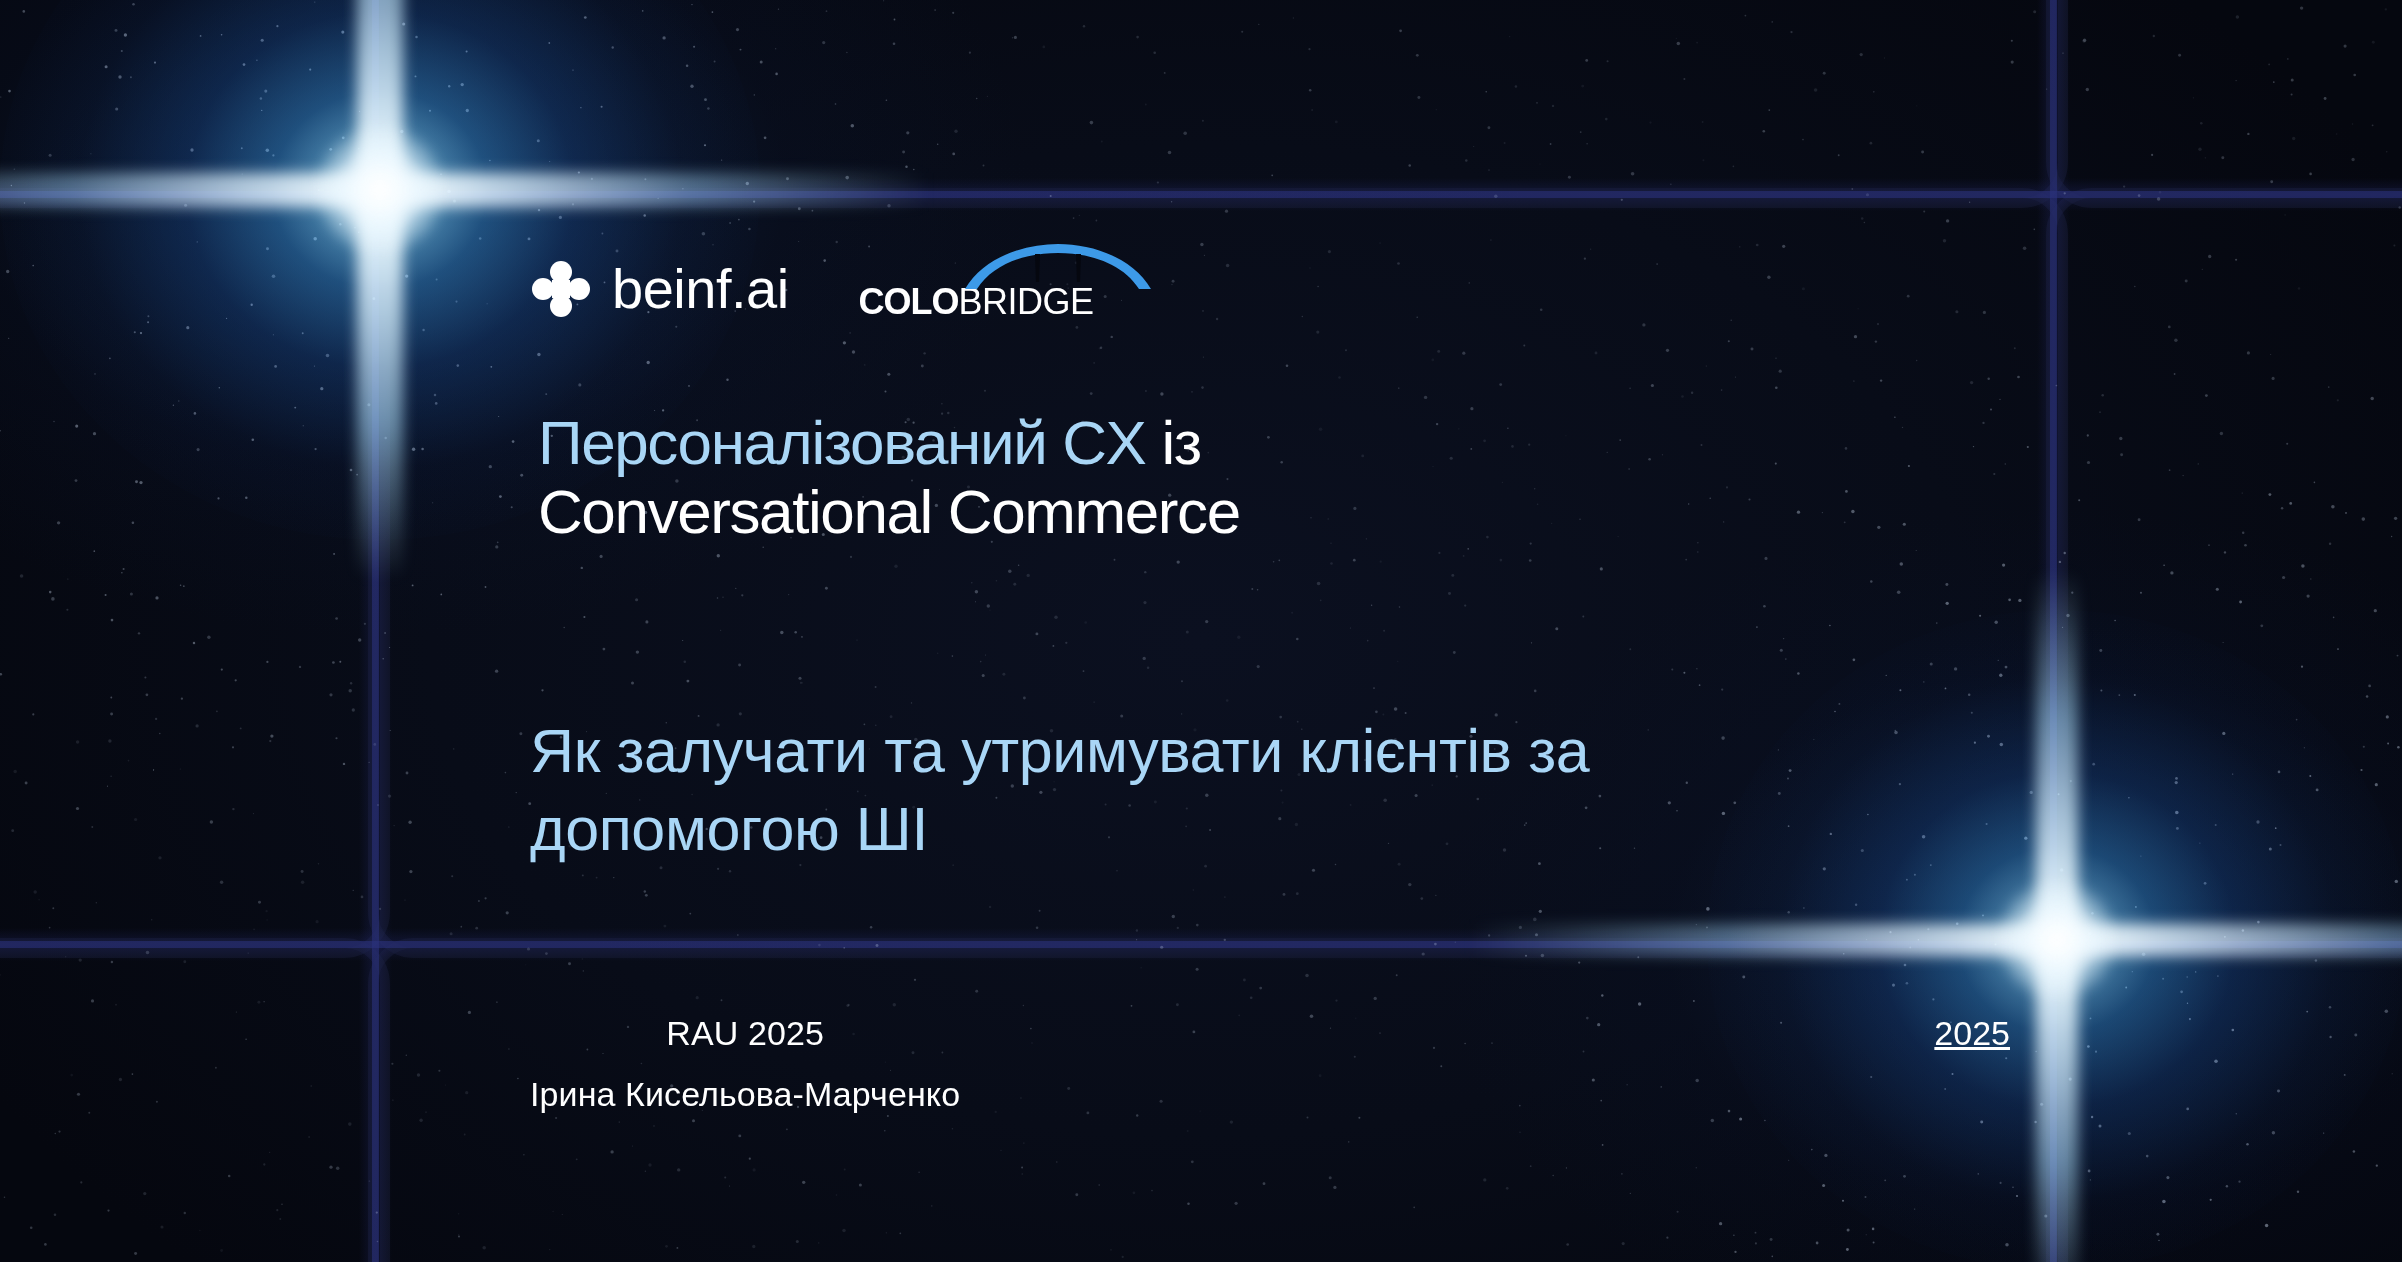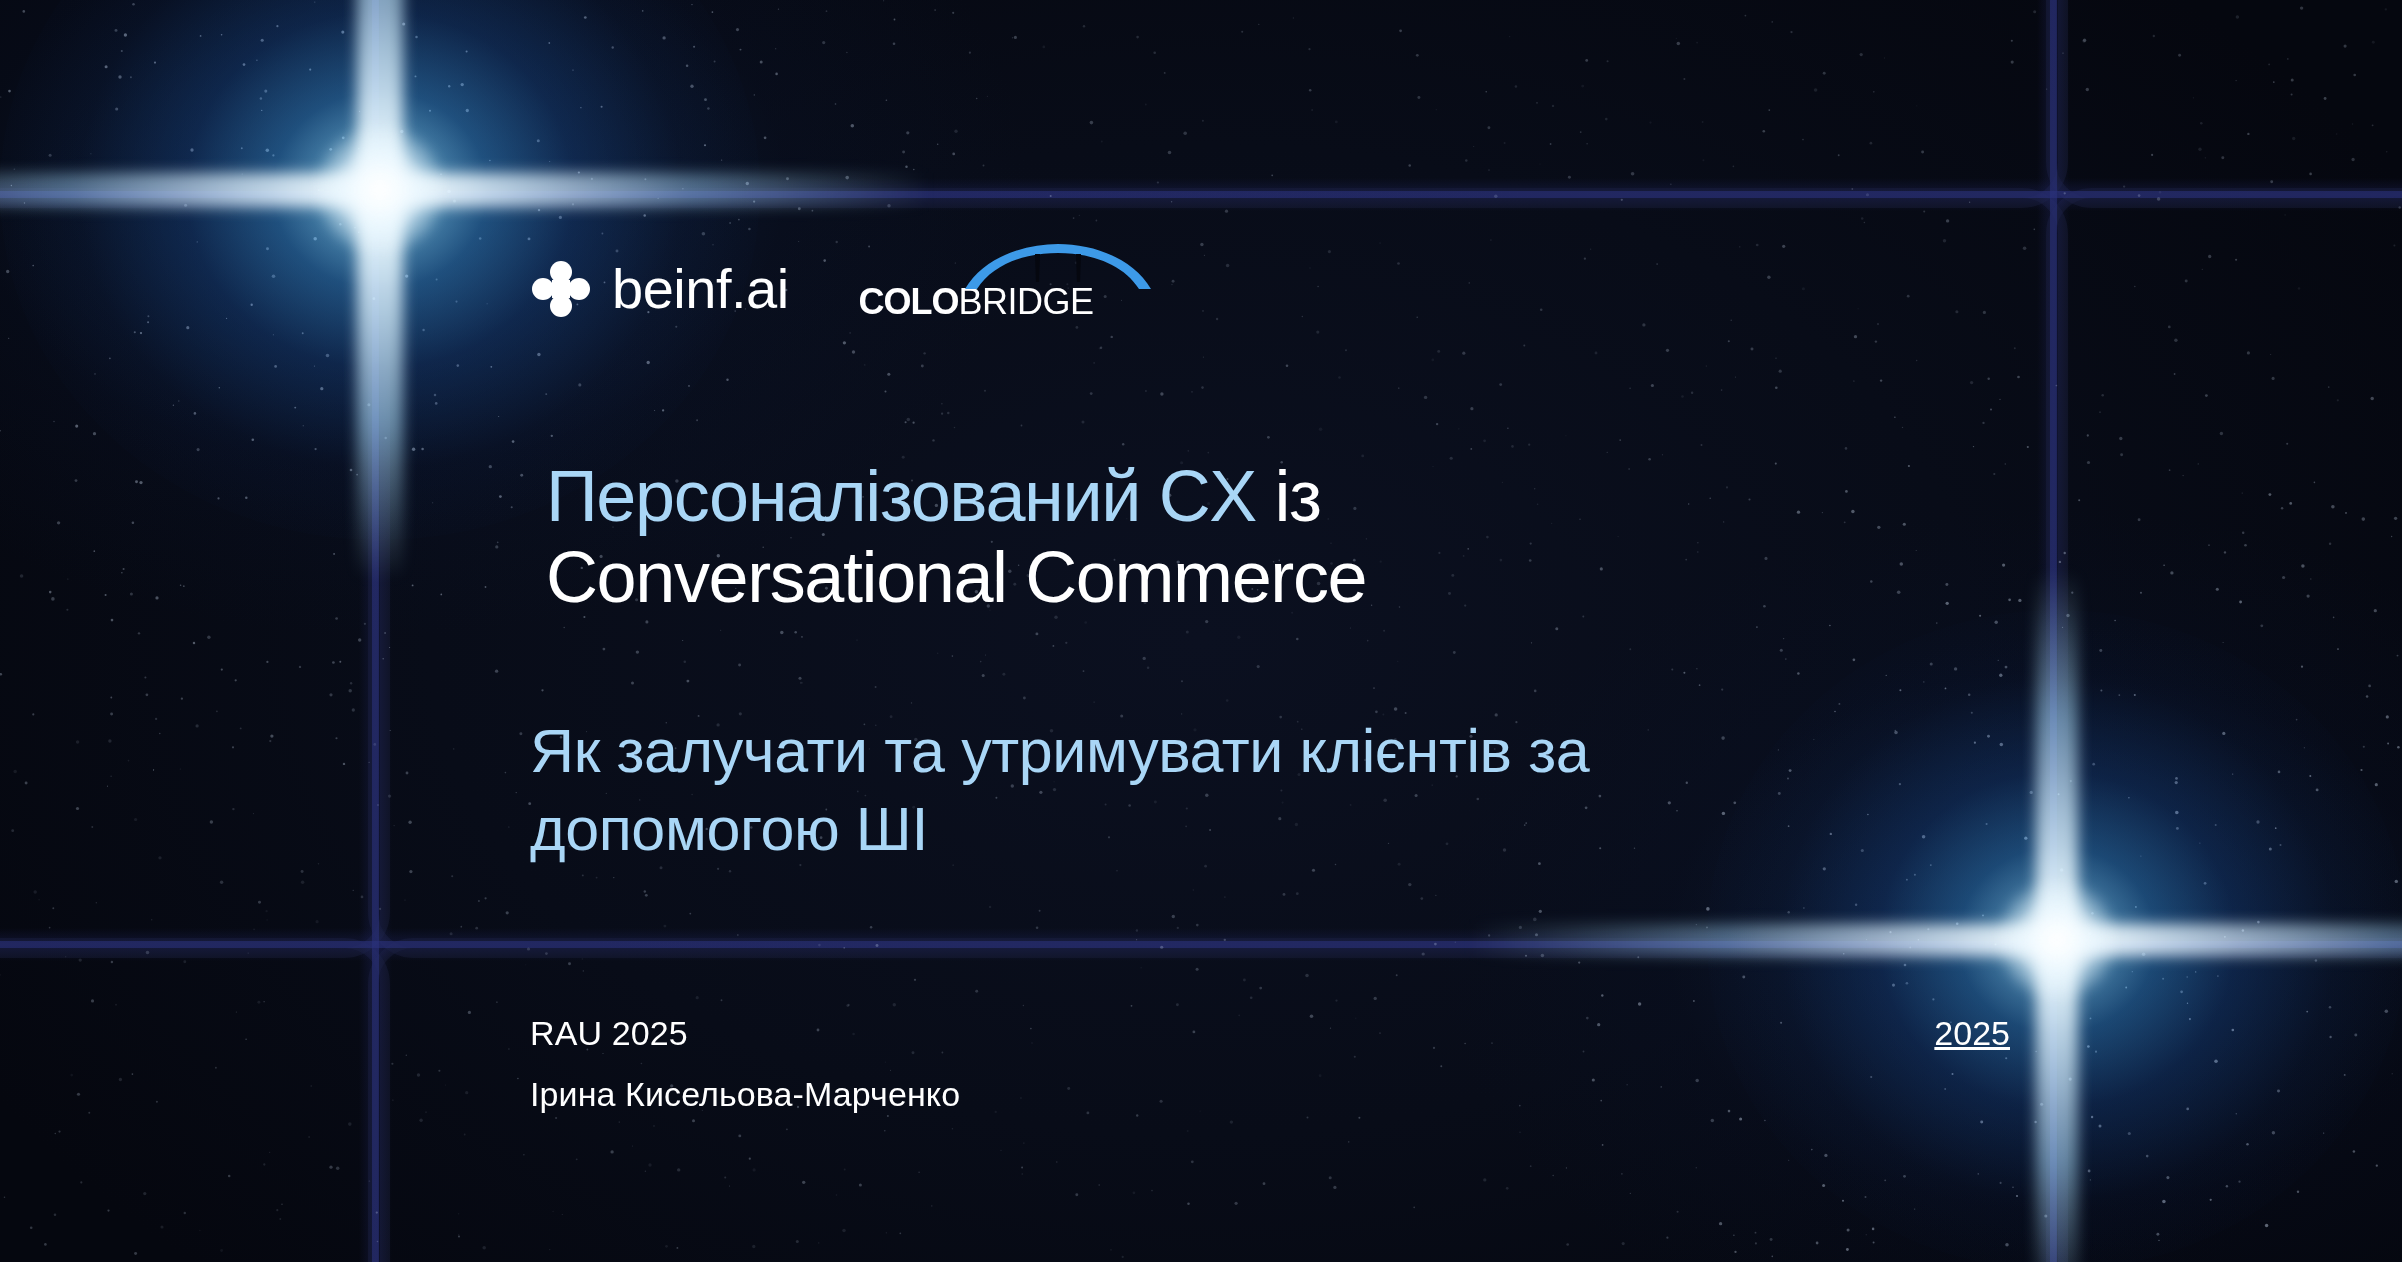--- a/index.html
+++ b/index.html
@@ -158,37 +158,36 @@
   }
 
   .colob { position:relative; padding-top:36px; }
   .colob-arc { position:absolute; left:104px; top:-6px; width:190px; height:48px; }
   .colob-word { font-size:36px; line-height:1; white-space:nowrap; }
   .colob-word .bold { font-weight:700; color:#ffffff; letter-spacing:-1px; }
   .colob-word .light { font-weight:300; color:#ffffff; letter-spacing:-0.5px; }
 
   
   #headline {
-    position:absolute; left:16px; top:408px; width:1340px;
-    font-size:72px; line-height:1.12; font-weight:400;
+    position:absolute; left:8px; top:408px; width:1340px;
+    font-size:62px; line-height:1.12; font-weight:400;
     letter-spacing:-1.4px;
-    margin-top:48px;
   }
   #headline .accent { color:#a9d6f6; }
   #headline .plain  { color:#ffffff; }
 
   
   #subtitle {
     position:absolute; left:0; top:712px; width:1230px;
     font-size:61px; line-height:1.28; font-weight:400;
     color:#a9d6f6; letter-spacing:-0.4px;
   }
 
   
-  #footer-left { position:absolute; left:0; top:1014px; }
+  #footer-left { position:absolute; left:0; top:1014px;text-align:center; }
   #footer-left .line {
     font-size:34px; color:#ffffff; font-weight:400; letter-spacing:0.1px;
   }
   #footer-left .line + .line { margin-top:22px; }
 
   #footer-right {
     position:absolute; left:0; top:1014px; width:1480px;
     text-align:right;
     font-size:34px; color:#ffffff; font-weight:400;text-decoration:underline;
   }

